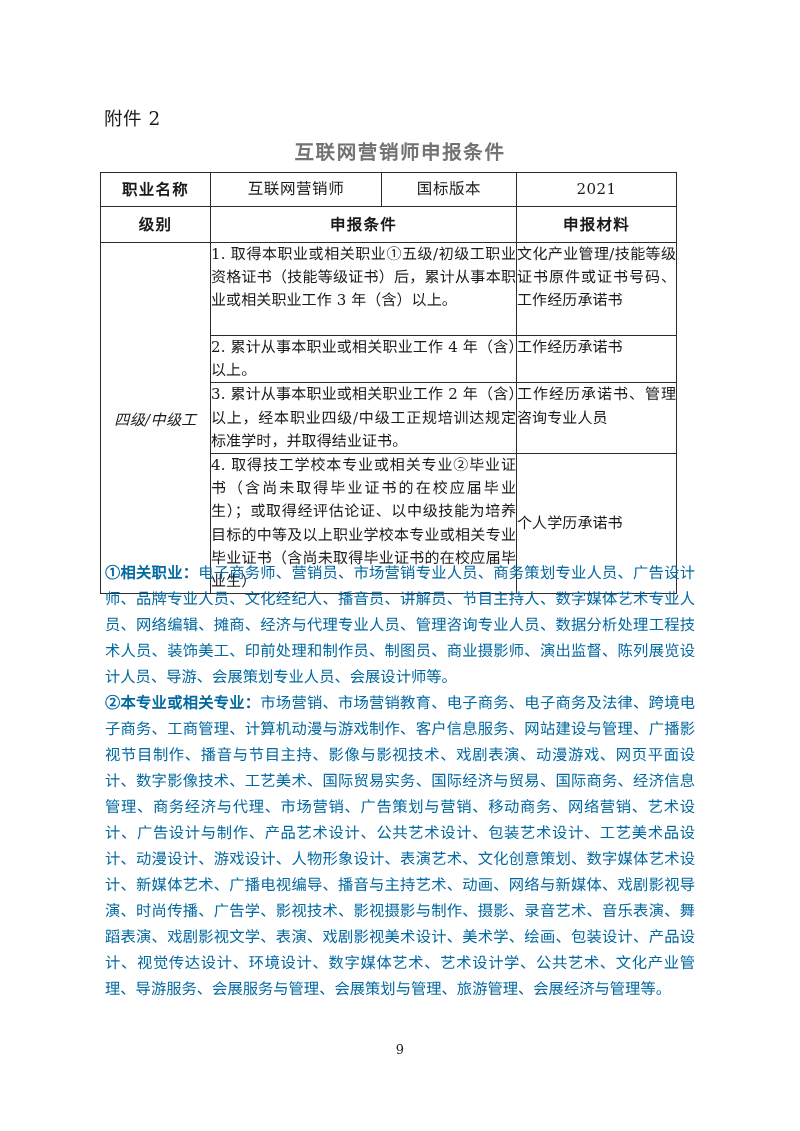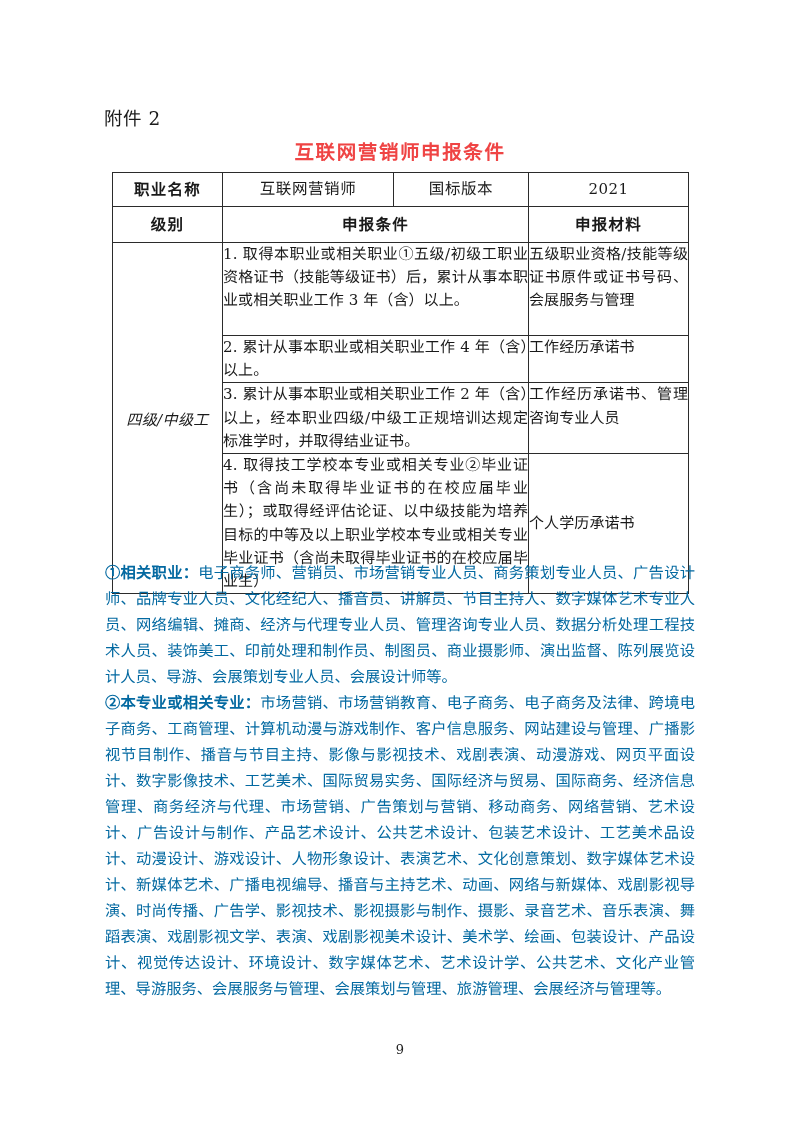--- a/index.html
+++ b/index.html
@@ -40,27 +40,27 @@
   
   .doc-title {
     position: absolute;
     left: 0;
     top: 136px;
     width: 800px;
     text-align: center;
     font-size: 19.5px;
     font-weight: bold;
     letter-spacing: 1.6px;
-    color: #ef4444;
+    color: #737373;
   }
 
   
   .main-table {
     position: absolute;
-    left: 112px;
+    left: 100px;
     top: 172px;
     width: 576px;
     border-collapse: collapse;
     table-layout: fixed;
   }
   .main-table td {
     border: 1px solid #2b2b2b;
     padding: 0;
     vertical-align: top;
     color: #1a1a1a;
@@ -177,21 +177,21 @@
 
       <tr class="hdr-row2">
         <td class="hdr-cell">级别</td>
         <td class="hdr-cell" colspan="2">申报条件</td>
         <td class="hdr-cell">申报材料</td>
       </tr>
 
       <tr>
         <td class="level-cell" rowspan="4">四级/中级工</td>
         <td class="cond-cell" colspan="2" style="height:92px">1. 取得本职业或相关职业①五级/初级工职业资格证书（技能等级证书）后，累计从事本职业或相关职业工作 3 年（含）以上。</td>
-        <td class="mat-cell">五级职业资格/技能等级证书原件或证书号码、会展服务与管理</td>
+        <td class="mat-cell">文化产业管理/技能等级证书原件或证书号码、工作经历承诺书</td>
       </tr>
 
       <tr>
         <td class="cond-cell" colspan="2" style="height:45px">2. 累计从事本职业或相关职业工作 4 年（含）以上。</td>
         <td class="mat-cell">工作经历承诺书</td>
       </tr>
 
       <tr>
         <td class="cond-cell" colspan="2" style="height:59px">3. 累计从事本职业或相关职业工作 2 年（含）以上，经本职业四级/中级工正规培训达规定标准学时，并取得结业证书。</td>
         <td class="mat-cell">工作经历承诺书、管理咨询专业人员</td>

